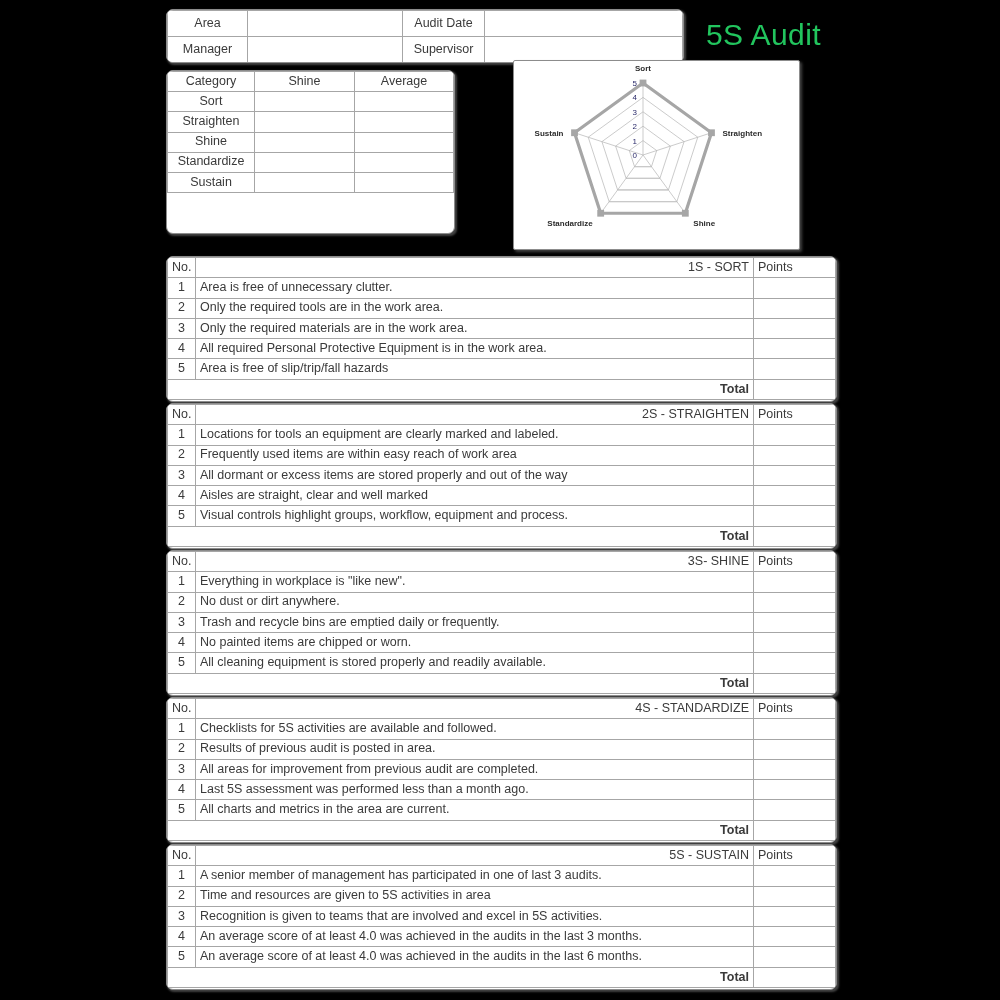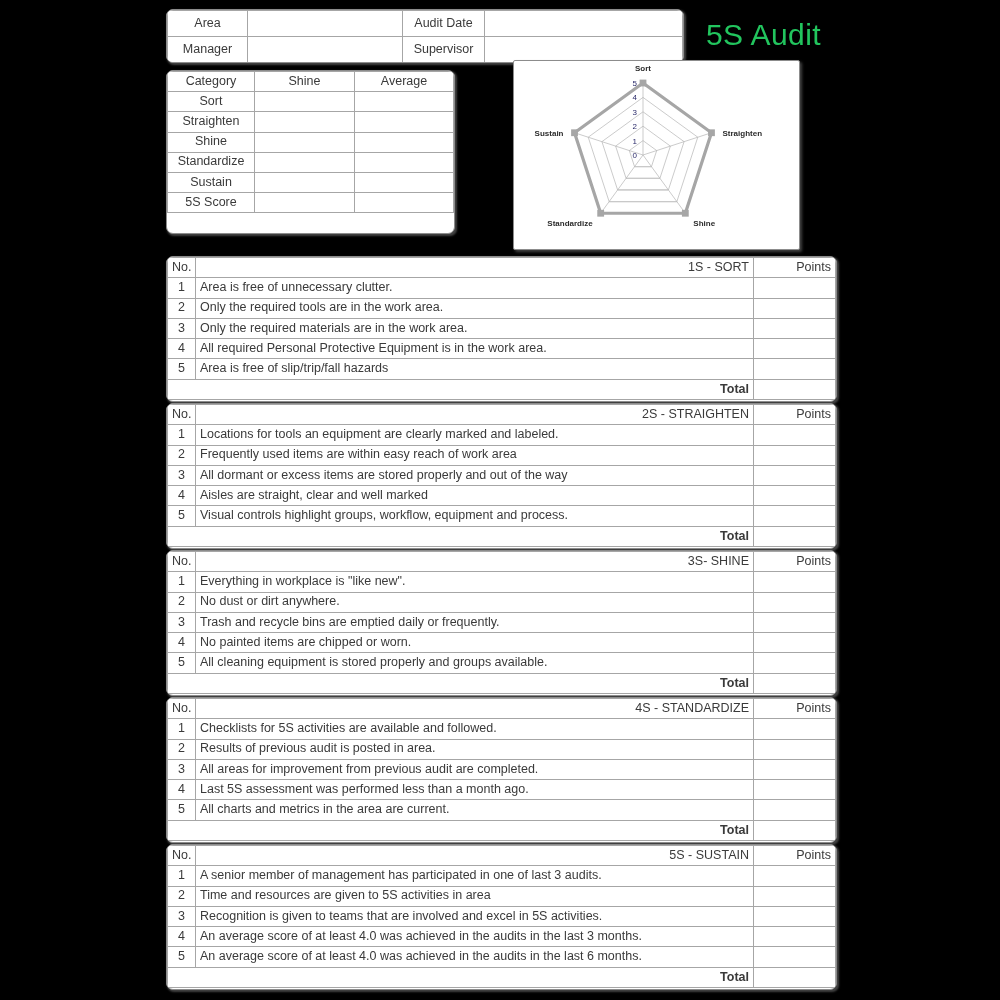--- a/index.html
+++ b/index.html
@@ -95,21 +95,21 @@
   }
   .section-panel table.grid td { height: 19.3px; }
   td.col-no   { width: 28px;  text-align: center; }
   td.col-desc { text-align: left; padding-left: 6px; }
   td.col-pts  { width: 82px; }
   td.sec-head {
     text-align: right;
     font-size: 12.5px;
   }
   td.head-no { text-align: left; padding-left: 3px; }
-  td.head-pts { text-align: right; }
+  td.head-pts { text-align: left; }
   td.total-cell {
     text-align: right;
     padding-right: 3px;
     font-weight: bold;
   }
 </style>
 </head>
 <body>
 
 <div class="page">
@@ -172,25 +172,20 @@
           <tr>
             <td>Standardize</td>
             <td></td>
             <td></td>
           </tr>
           <tr>
             <td>Sustain</td>
             <td></td>
             <td></td>
           </tr>
-          <tr>
-            <td>5S Score</td>
-            <td></td>
-            <td></td>
-          </tr>
         </tbody>
     </table>
   </div>
 
   <div class="panel" id="radar-panel">
     <svg width="285" height="188" viewBox="0 0 285 188">
       <g id="radar-grid">
           <polygon points="129.00,79.60 142.70,89.55 137.46,105.65 120.54,105.65 115.30,89.55" fill="none" stroke="#b5b5b5" stroke-width="0.7"></polygon>
           <polygon points="129.00,65.20 156.39,85.10 145.93,117.30 112.07,117.30 101.61,85.10" fill="none" stroke="#b5b5b5" stroke-width="0.7"></polygon>
           <polygon points="129.00,50.80 170.09,80.65 154.39,128.95 103.61,128.95 87.91,80.65" fill="none" stroke="#b5b5b5" stroke-width="0.7"></polygon>
@@ -356,21 +351,21 @@
               <td class="col-desc">Trash and recycle bins are emptied daily or frequently.</td>
               <td class="col-pts"></td>
             </tr>
             <tr>
               <td class="col-no">4</td>
               <td class="col-desc">No painted items are chipped or worn.</td>
               <td class="col-pts"></td>
             </tr>
             <tr>
               <td class="col-no">5</td>
-              <td class="col-desc">All cleaning equipment is stored properly and groups available.</td>
+              <td class="col-desc">All cleaning equipment is stored properly and readily available.</td>
               <td class="col-pts"></td>
             </tr>
             <tr>
               <td class="total-cell" colspan="2">Total</td>
               <td class="col-pts"></td>
             </tr>
           </tbody>
         </table>
       </div>
       <div class="panel section-panel" style="top: 697px; height: 146px;">

